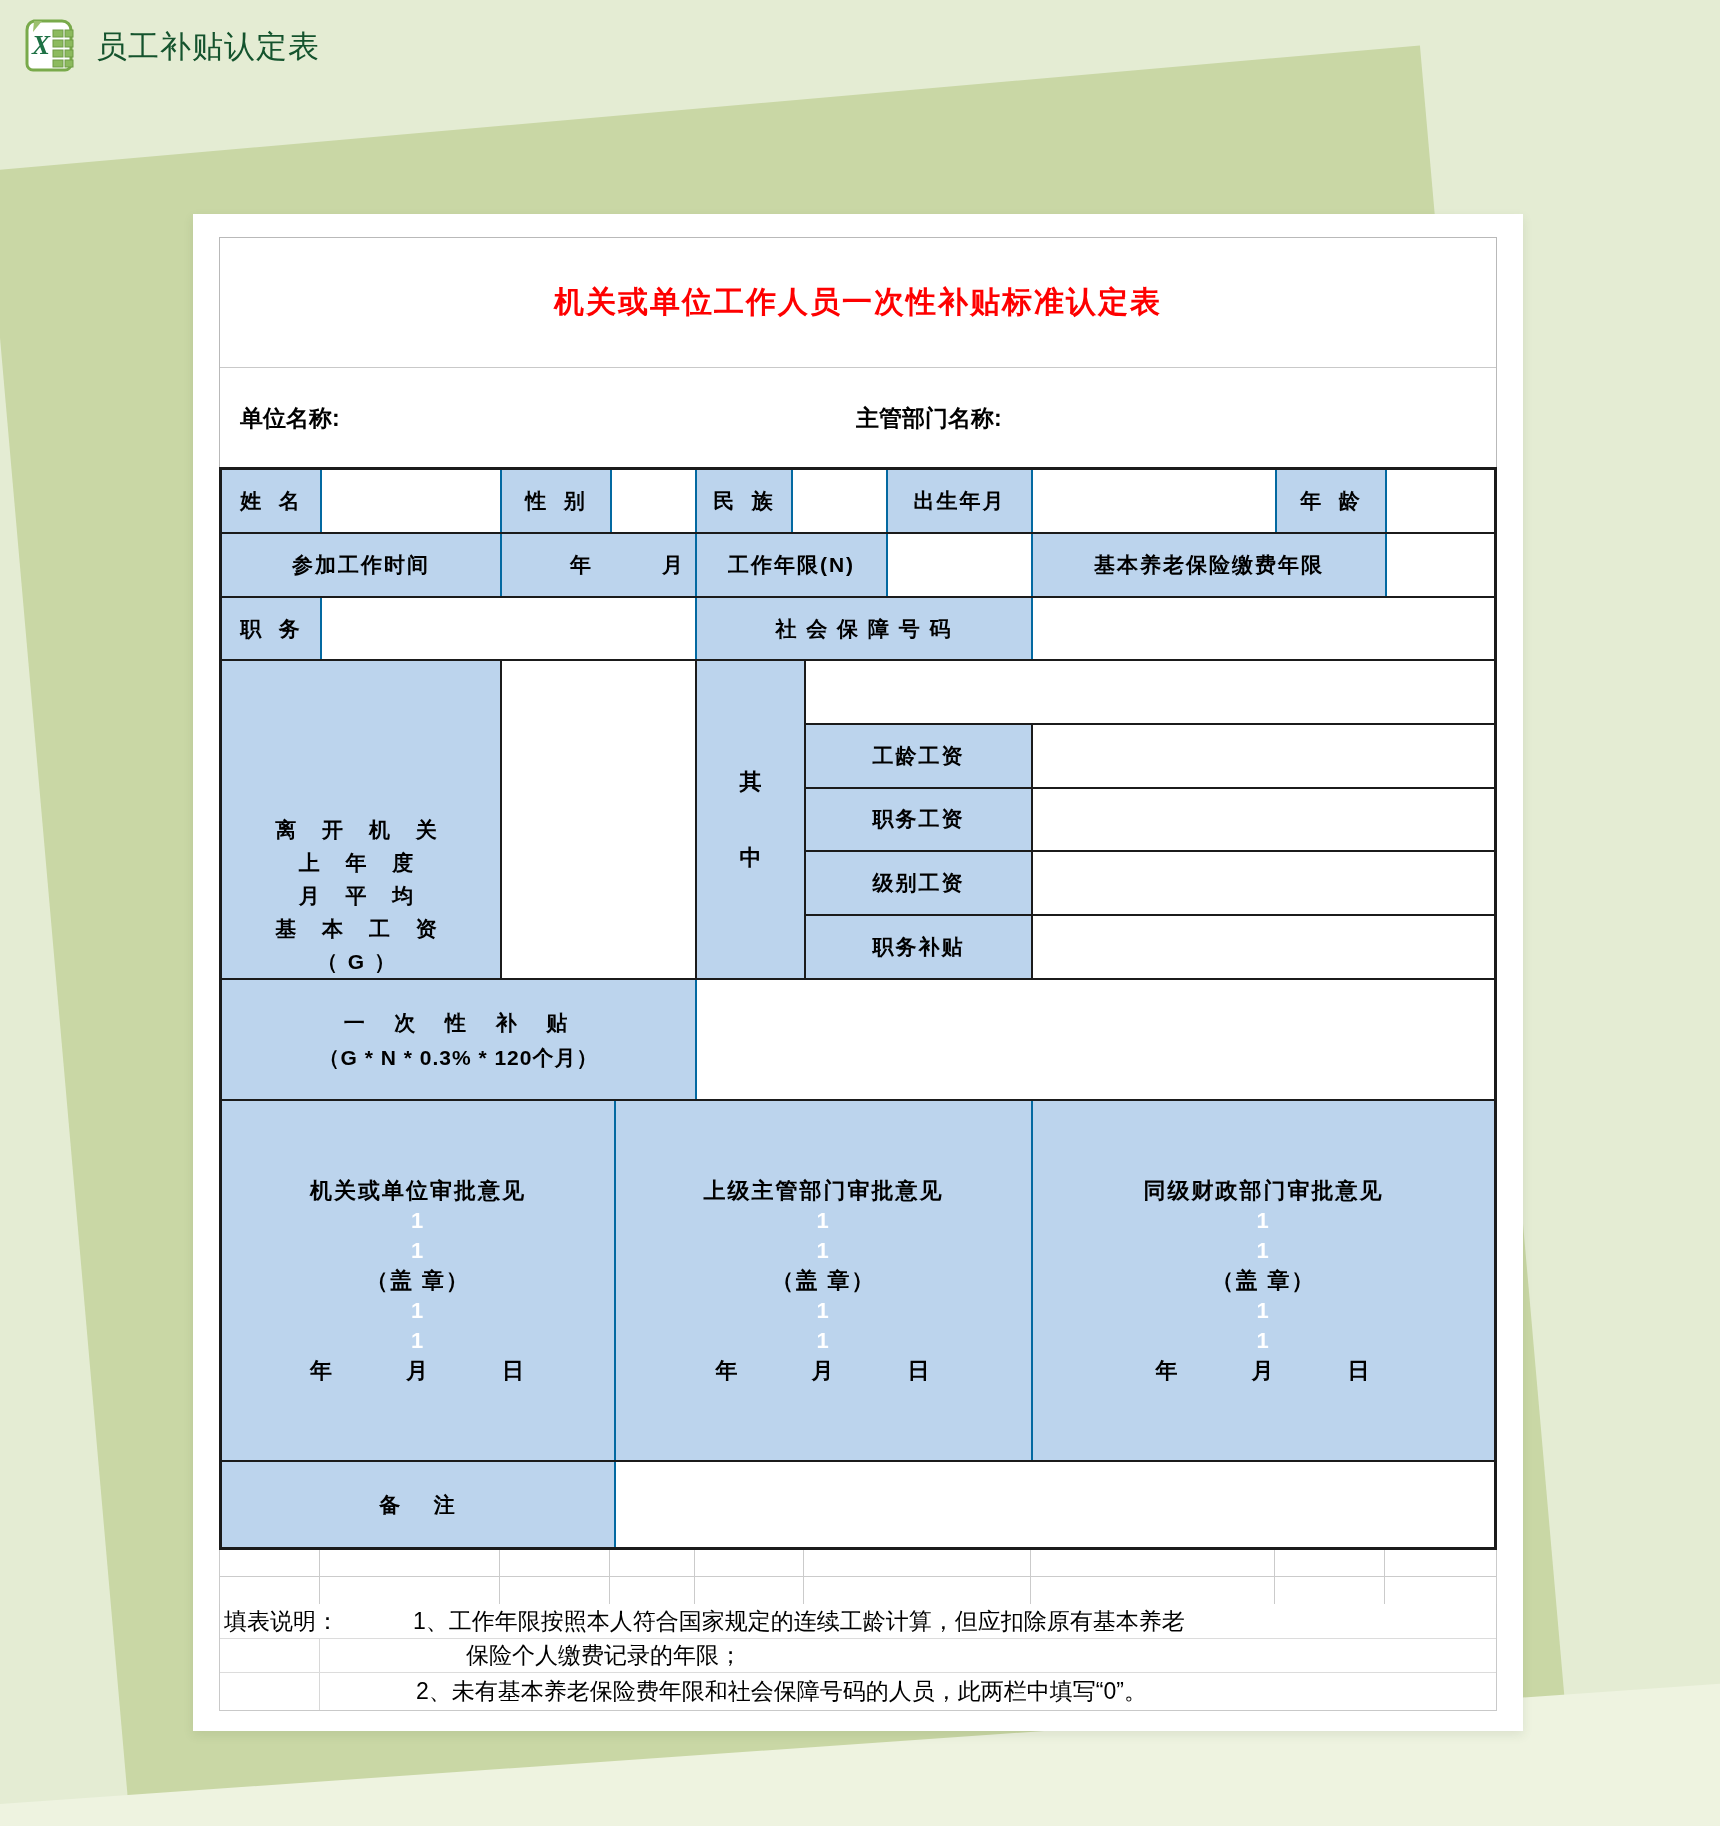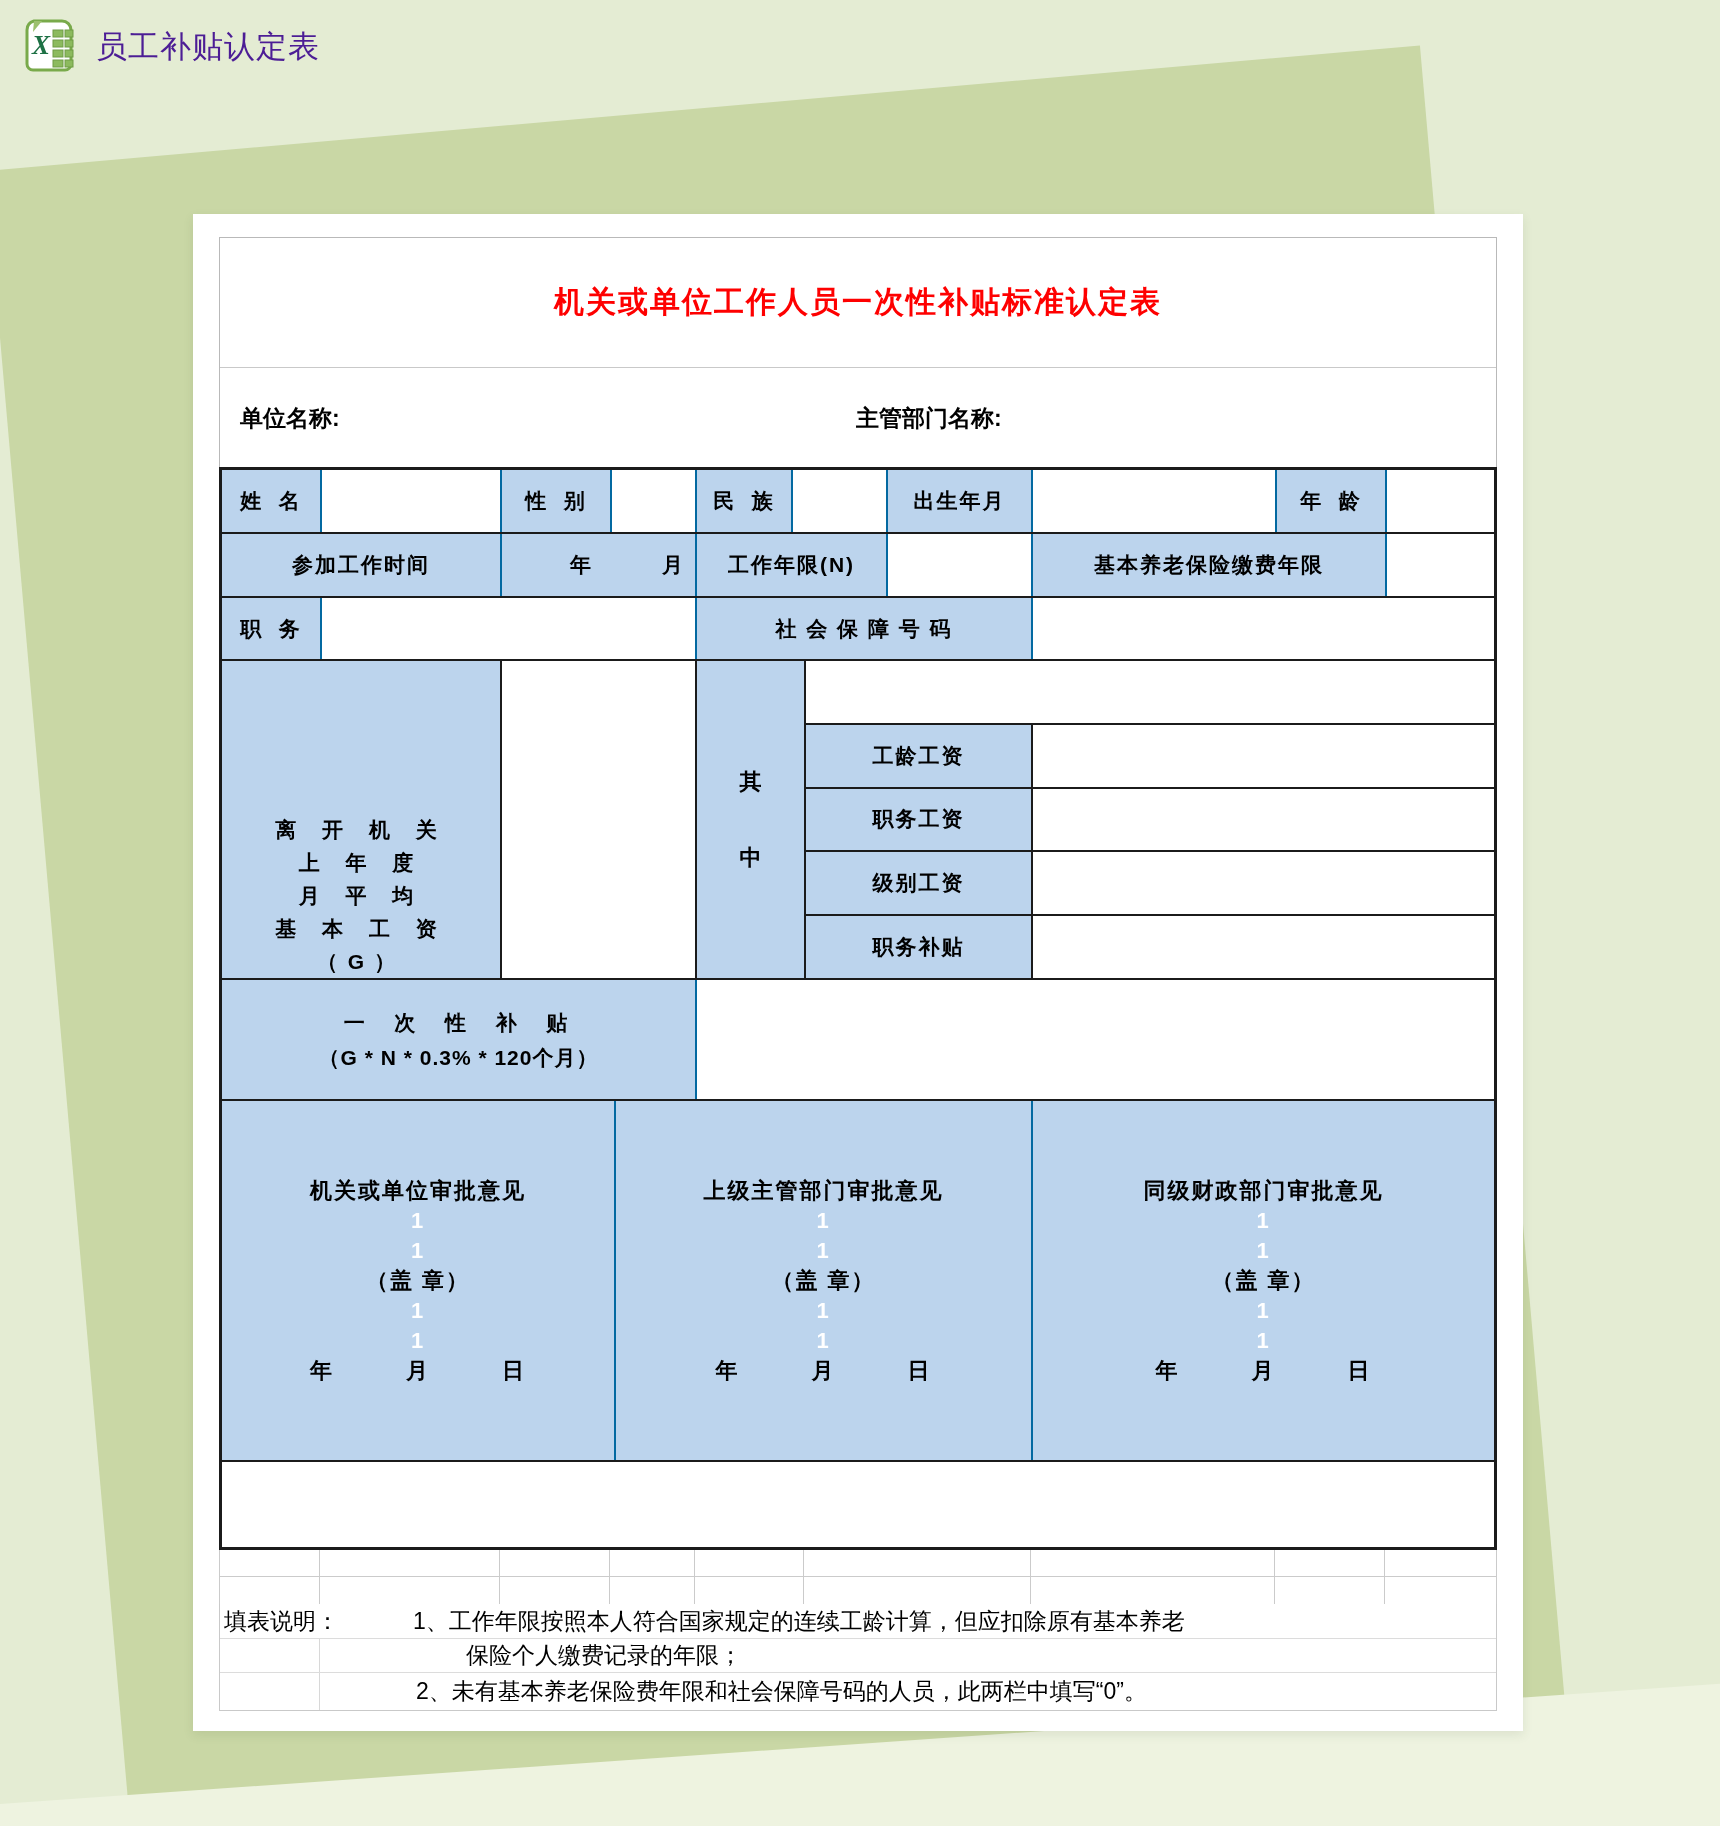--- a/index.html
+++ b/index.html
@@ -13,21 +13,21 @@
   .bg-dark{
     position:absolute;left:55px;top:105px;width:1440px;height:1660px;
     background:#c9d7a5;transform:rotate(-5deg);
   }
   .bg-light{
     position:absolute;left:-150px;top:1745px;width:2000px;height:400px;
     background:#eef3e0;transform:rotate(-4deg);
   }
   
   .win-header{position:absolute;left:22px;top:16px;display:flex;align-items:center;gap:18px;}
-  .win-title{font-size:31px;color:#4c1d95;letter-spacing:1px;}
+  .win-title{font-size:31px;color:#14532d;letter-spacing:1px;}
   
   .page{
     position:absolute;left:193px;top:169px;width:1330px;height:1517px;
     background:#ffffff;box-shadow:0 4px 10px rgba(60,80,40,.10);margin-top:45px;
   }
   .sheet{position:absolute;left:26px;top:23px;width:1278px;}
   
   .toprows{box-sizing:border-box;border:1px solid #b9b9b9;border-bottom:none;}
   .row-title{height:130px;display:flex;align-items:center;justify-content:center;
     border-bottom:1px solid #c9c9c9;box-sizing:border-box;}
@@ -228,20 +228,21 @@
           <div class="ap-line ap-sp">1</div>
           <div class="ap-line ap-sp">1</div>
           <div class="ap-line">（盖 章）</div>
           <div class="ap-line ap-sp">1</div>
           <div class="ap-line ap-sp">1</div>
           <div class="ap-line">年　　　月　　　日</div>
         </div>
       </div>
 
       <div class="tr remark last">
+        <div class="c hdr remark-label">备    注</div>
         <div class="c blank remark-blank end"></div>
       </div>
     </div>
 
     <div class="grayrows">
       <div class="gr">
         <div class="gc" style="width:100px"></div>
         <div class="gc" style="width:180px"></div>
         <div class="gc" style="width:110px"></div>
         <div class="gc" style="width:85px"></div>

